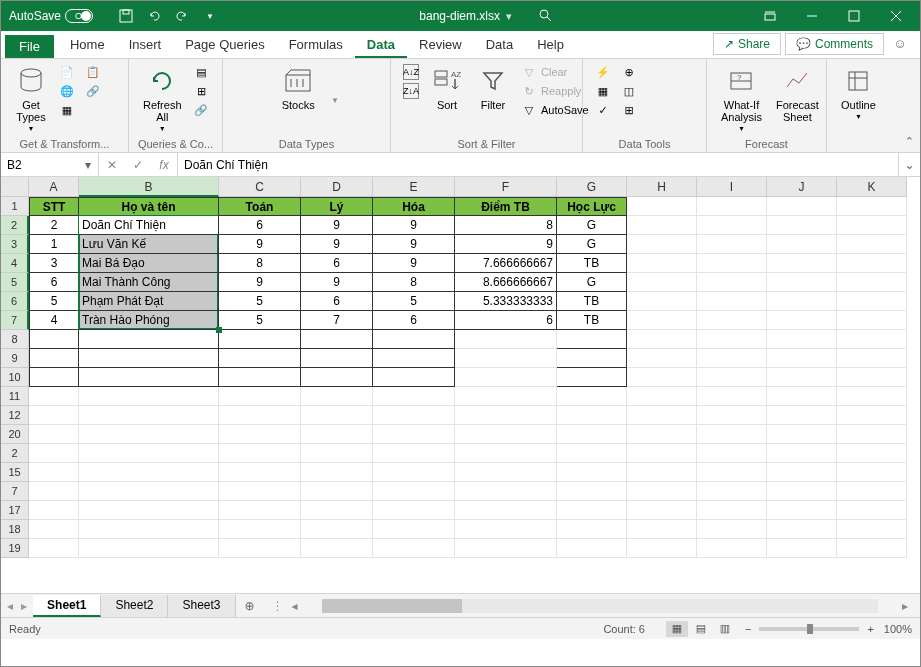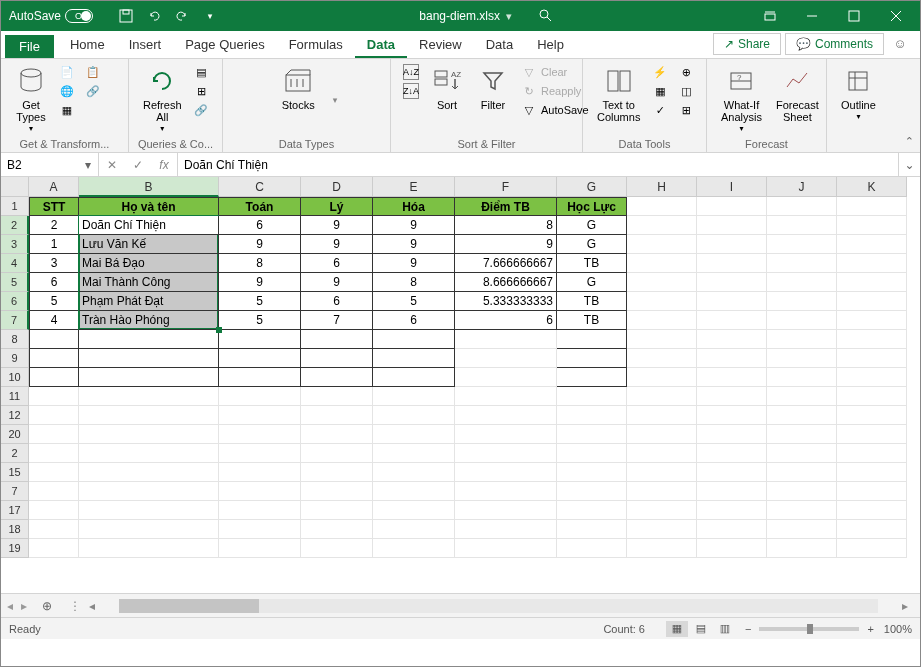--- a/index.html
+++ b/index.html
@@ -304,30 +304,20 @@
         <div class="small-btn">
             <span class="ic">▽</span>
             <span>AutoSave</span>
           </div>
       </div>
     </div>
     <div class="label">Sort &amp; Filter</div>
   </div>
   <div class="ribbon-group" style="width:124px">
     <div class="icons">
-      <div class="big-btn">
-        <div class="ic">
-            <svg width="28" height="28" viewBox="0 0 28 28" fill="none" stroke="#555">
-              <rect x="3" y="4" width="10" height="20"></rect>
-              <rect x="15" y="4" width="10" height="20"></rect>
-            </svg>
-          </div>
-        <span style="white-space:pre-line">Text to
-Columns</span>
-      </div>
       <div class="small-col">
         <div class="small-btn">
             <span class="ic">⚡</span>
           </div>
         <div class="small-btn">
             <span class="ic">▦</span>
           </div>
         <div class="small-btn">
             <span class="ic">✓</span>
           </div>
@@ -730,20 +720,25 @@
       <div class="cell" style="left: 50px; top: 114px; width: 140px; height: 19px; border-right: 1px solid rgb(51, 51, 51); border-bottom: 1px solid rgb(51, 51, 51);">Tràn Hào Phóng</div>
       <div class="fill-handle" style="left: 187px; top: 130px;"></div>
     </div>
 </div>
 
 <div class="sheet-bar">
   <div class="sheet-nav">
     <span>◂</span>
     <span>▸</span>
   </div>
+  <div id="sheet-tabs" style="display:flex">
+      <div class="sheet-tab active">Sheet1</div>
+      <div class="sheet-tab">Sheet2</div>
+      <div class="sheet-tab">Sheet3</div>
+    </div>
   <div class="sheet-add">⊕</div>
   <div class="sheet-scroll">
     <span style="color:#888">⋮</span>
     <span class="scroll-arr">◂</span>
     <div class="hscroll-track">
         <div class="hscroll-thumb"></div>
       </div>
     <span class="scroll-arr">▸</span>
   </div>
 </div>

